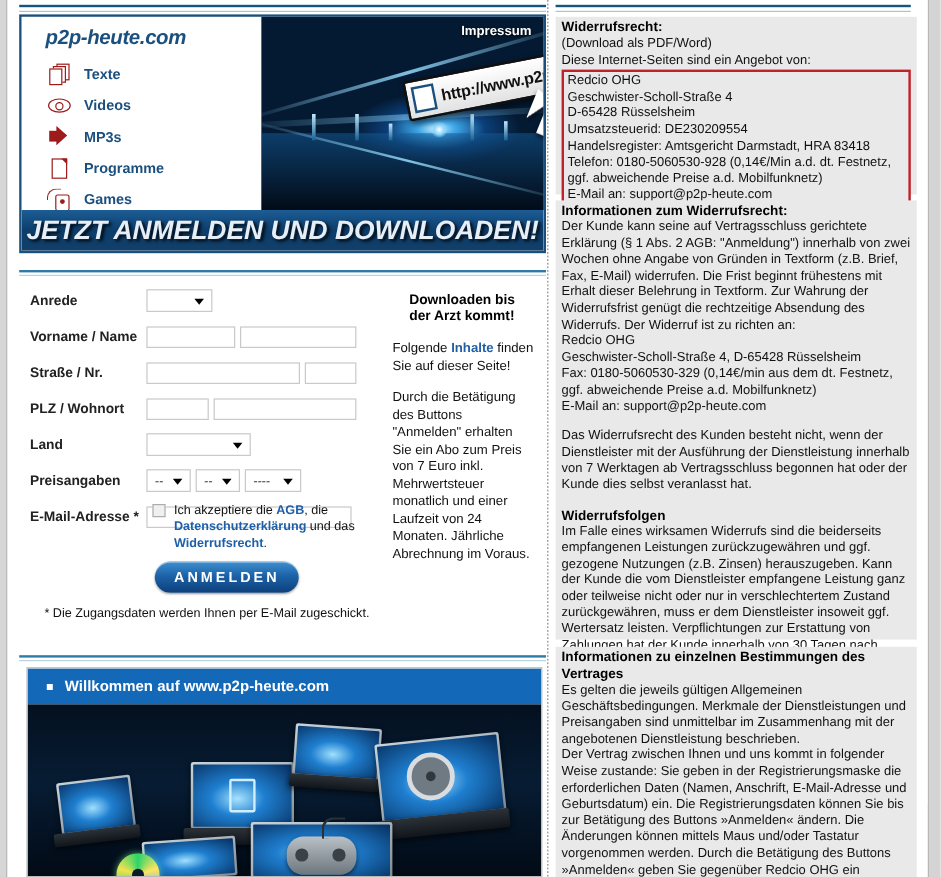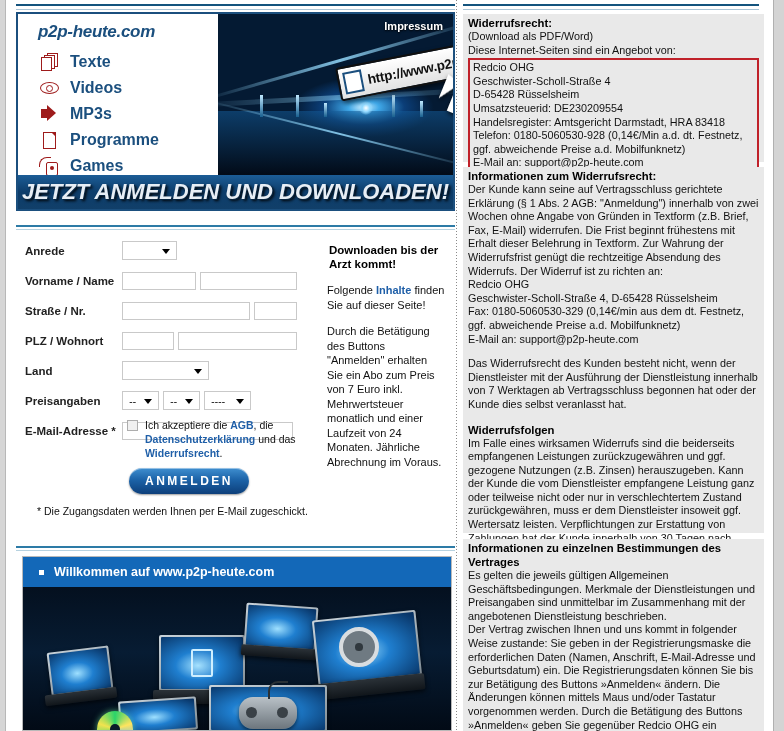--- a/index.html
+++ b/index.html
@@ -32,21 +32,21 @@
   .banner { position:absolute; left:9px; top:12px; width:439px; height:199px;
             border:2px solid #1b4f7e; background:#fff; overflow:hidden; }
 
   .banner-top { position:absolute; left:0; top:0; width:435px; height:158px; }
   .banner-nav { position:absolute; left:0; top:0; width:200px; height:161px; background:#fff; }
   .brand { position:absolute; left:20px; top:8px; font-size:17px; font-style:italic; font-weight:bold;
            color:#1b4f7e; letter-spacing:-.3px; }
   .navlist { position:absolute; left:20px; top:35px; width:180px; }
   .navrow { display:flex; align-items:center; height:25px; margin-bottom:1px; }
   .navrow .ico { width:26px; height:22px; position:relative; flex:0 0 26px; }
-  .navrow .lbl { font-size:16px; font-weight:bold; color:#1b4f7e; margin-left:6px; }
+  .navrow .lbl { font-size:12px; font-weight:bold; color:#1b4f7e; margin-left:6px; }
 
   
   .ic-texte .s1,.ic-texte .s2,.ic-texte .s3{position:absolute;width:11px;height:14px;border:1.4px solid #9e1b1b;background:#fff;}
   .ic-texte .s1{left:9px;top:2px;} .ic-texte .s2{left:6px;top:4px;} .ic-texte .s3{left:3px;top:6px;}
   .ic-videos .eye{position:absolute;left:2px;top:5px;width:19px;height:12px;border:1.5px solid #9e1b1b;border-radius:50% / 50%;}
   .ic-videos .pup{position:absolute;left:8px;top:8px;width:7px;height:7px;border:1.6px solid #9e1b1b;border-radius:50%;}
   .ic-mp3 .spk{position:absolute;left:3px;top:6px;width:7px;height:9px;background:#9e1b1b;}
   .ic-mp3 .cone{position:absolute;left:9px;top:2px;width:0;height:0;border-top:8px solid transparent;border-bottom:8px solid transparent;border-left:9px solid #9e1b1b;}
   .ic-prog .pg{position:absolute;left:5px;top:3px;width:13px;height:17px;border:1.4px solid #9e1b1b;background:#fff;}
   .ic-prog .fold{position:absolute;left:13px;top:3px;width:0;height:0;border-top:5px solid #9e1b1b;border-left:5px solid transparent;}
@@ -107,21 +107,21 @@
   .lnk { color:#1f5fa8; font-weight:bold; }
 
   .submit { position:absolute; left:122px; top:468px; width:120px; height:26px; border:none; cursor:pointer;
             border-radius:13px; background:linear-gradient(180deg,#3f8fd0 0%,#1c63a8 45%,#0d3f7a 100%);
             color:#fff; font-size:12px; font-weight:bold; letter-spacing:2.5px;
             box-shadow:inset 0 1px 0 rgba(255,255,255,.45), 0 1px 2px rgba(0,0,0,.4);}
   .footnote { position:absolute; left:30px; top:505px; font-size:10.5px; color:#111; }
 
   
   .midcol { position:absolute; left:320px; top:243px; width:122px; font-size:11px; color:#111; line-height:14.5px; }
-  .midcol h3 { margin:0 0 12px 2px; font-size:11.5px; font-weight:bold; color:#000; line-height:14px; }
+  .midcol h3 { margin:0 0 12px 14px; font-size:11.5px; font-weight:bold; color:#000; line-height:14px; }
   .midcol p { margin:0 4px 12px 0; }
 
   
   .w-rule1{position:absolute;left:9px;top:546px;width:439px;height:0;border-top:2px solid #2d7ba6;}
   .w-rule2{position:absolute;left:9px;top:550px;width:439px;height:0;border-top:1px solid #b7d2e0;}
   .welcome{position:absolute;left:15px;top:556px;width:430px;height:175px;border:1px solid #b9b9b9;overflow:hidden;background:#fff;}
   .welcome-hd{height:30px;background:#1368b8;display:flex;align-items:center;padding-left:16px;}
   .welcome-hd .bullet{width:5px;height:5px;background:#fff;flex:0 0 5px;}
   .welcome-hd span.t{color:#fff;font-size:12.5px;font-weight:bold;margin-left:10px;}
   .welcome-art{position:relative;height:145px;overflow:hidden;

